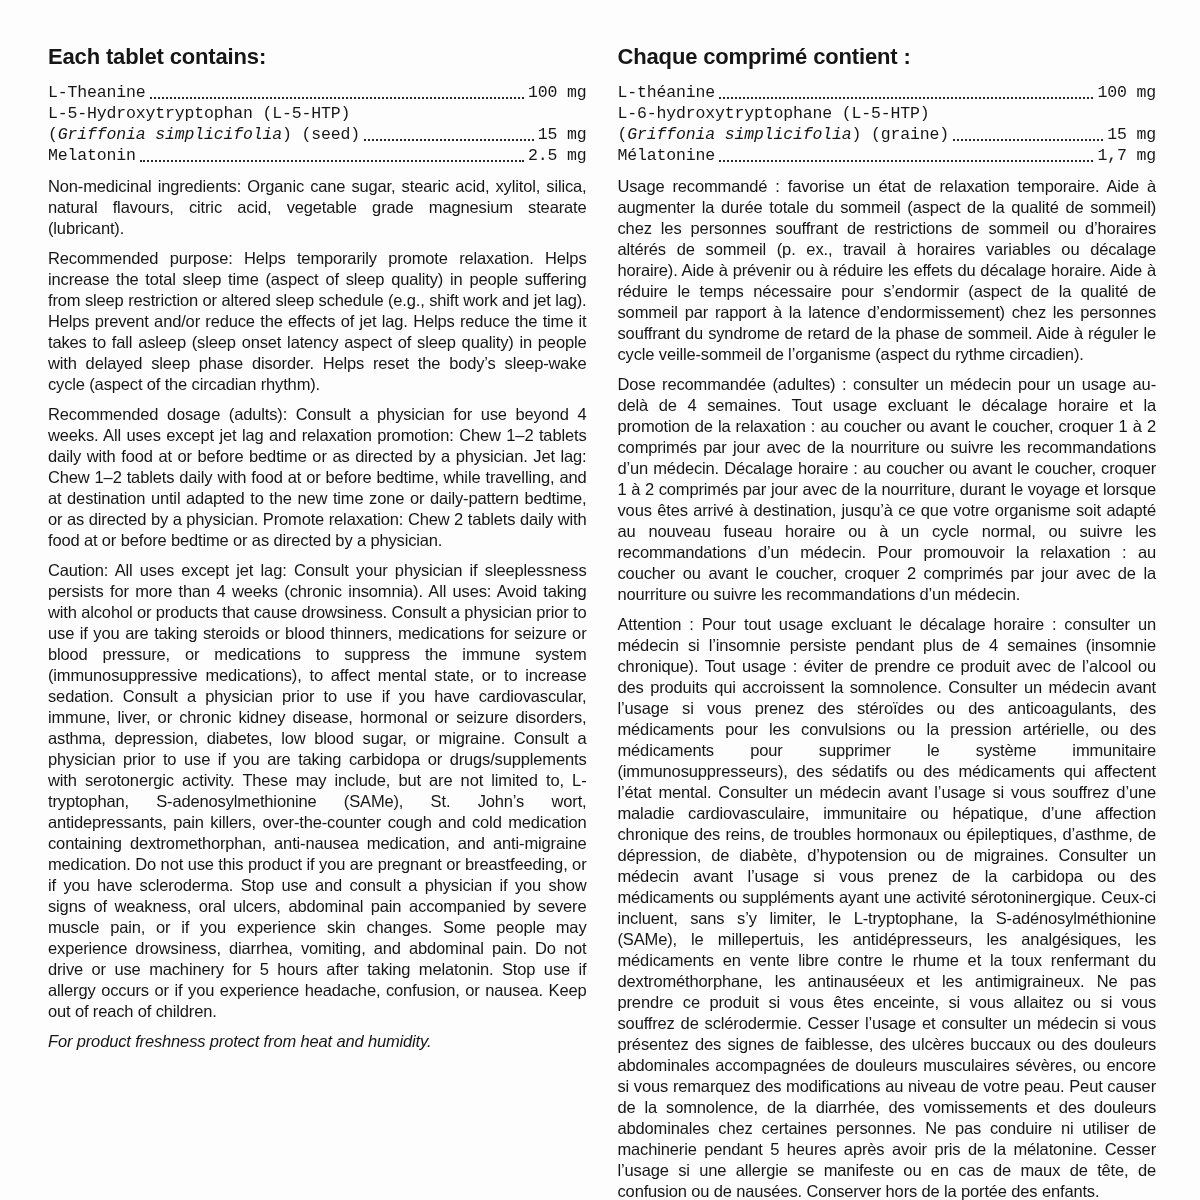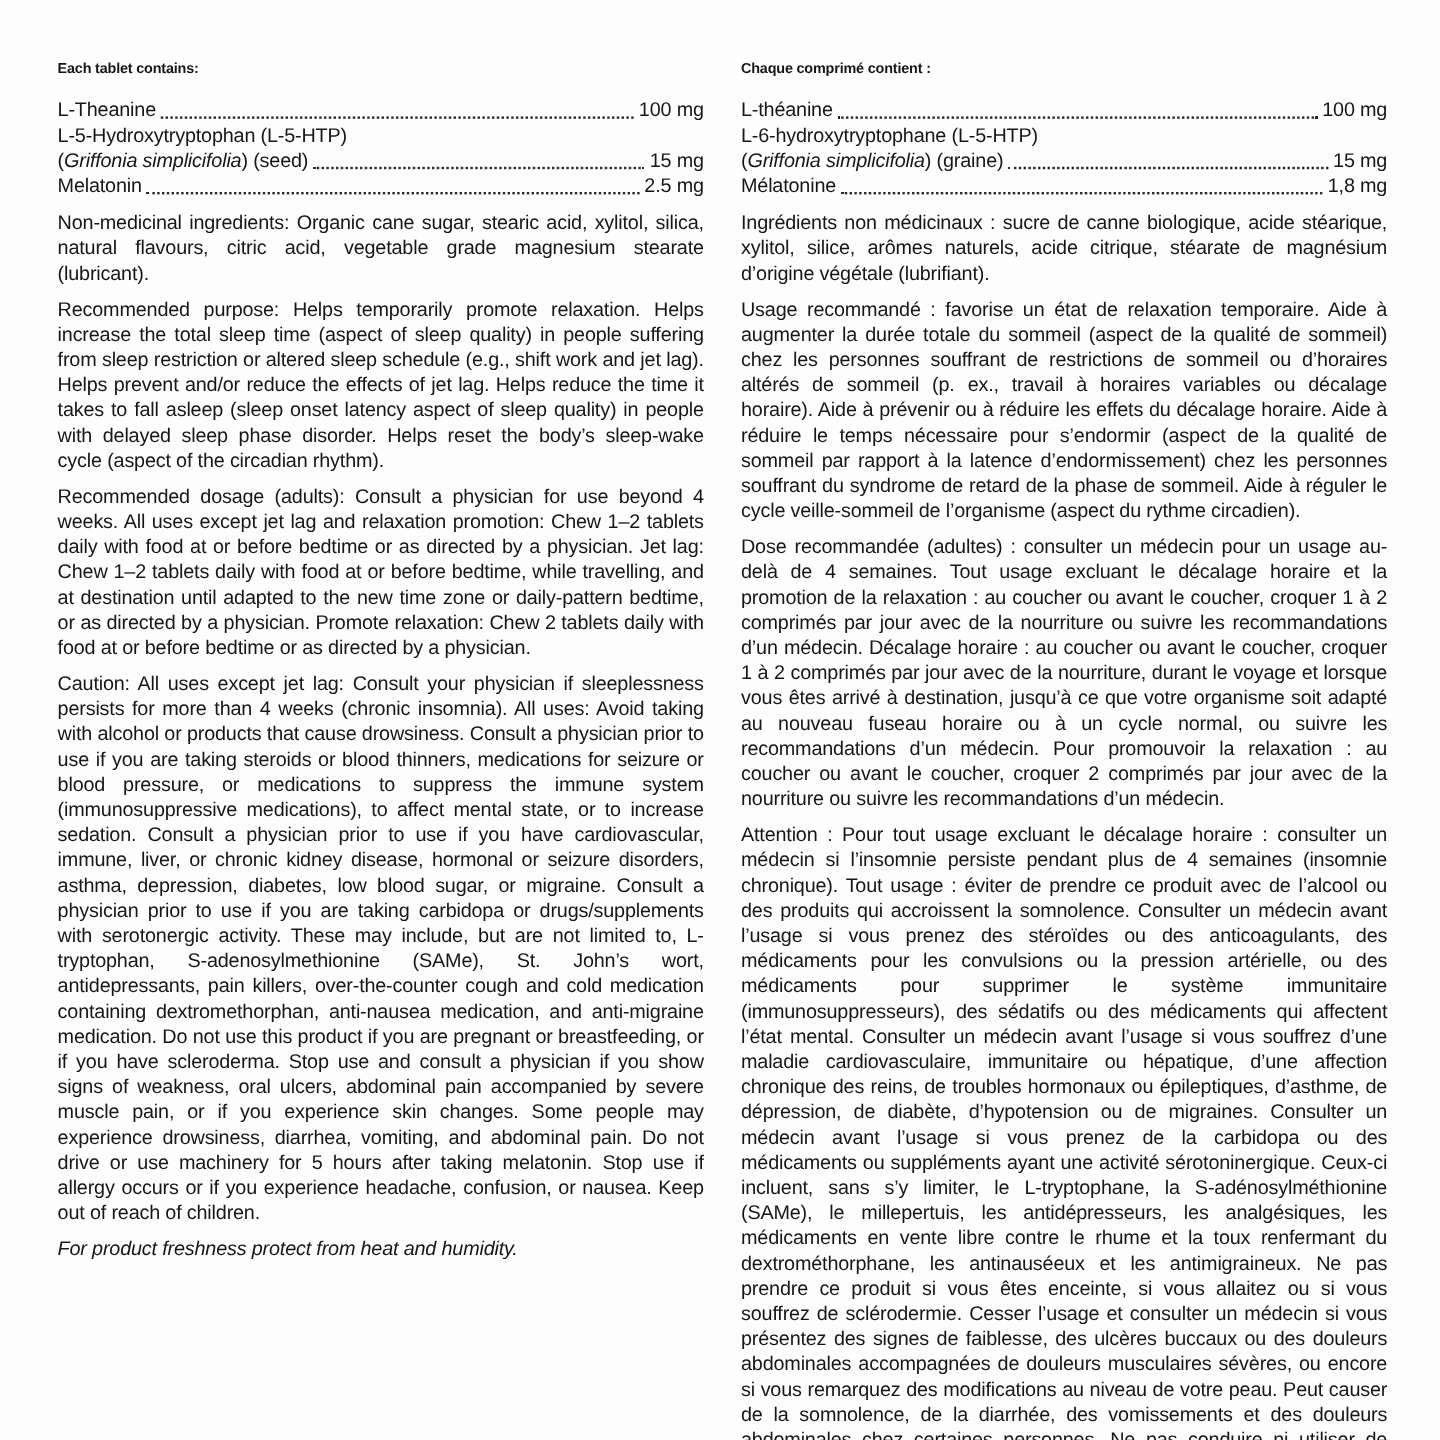--- a/index.html
+++ b/index.html
@@ -23,26 +23,26 @@
   }
   .col {
     width: 540px;
     font-size: 16.5px;
     line-height: 21px;
     text-align: justify;
     letter-spacing: -0.15px;
   }
   .contains-title {
     font-weight: bold;
-    font-size: 12px;
+    font-size: 22px;
     line-height: 22px;
     margin: 0 0 3px 0;
     text-align: left;
   }
-  .ing-list { margin: 14px 0 10px 0; }
+  .ing-list { margin: 14px 0 10px 0; font-family: Liberation Mono, monospace; }
   .ing-row {
     display: flex;
     align-items: flex-end;
     line-height: 21px;
   }
   .ing-name { white-space: nowrap; }
   .leader {
     flex: 1 1 auto;
     min-width: 12px;
     border-bottom: 2px dotted #2a2a2a;
@@ -108,24 +108,23 @@
           <span class="ing-name"><span>L-6-hydroxytryptophane (L-5-HTP)</span></span>
         </div>
         <div class="ing-row">
           <span class="ing-name"><span>(</span><span class="i">Griffonia simplicifolia</span><span>) (graine)</span></span>
           <span class="leader"></span>
           <span class="ing-amt">15 mg</span>
         </div>
         <div class="ing-row">
           <span class="ing-name"><span>Mélatonine</span></span>
           <span class="leader"></span>
-          <span class="ing-amt">1,8 mg</span>
+          <span class="ing-amt">1,7 mg</span>
         </div>
       </div>
     <div class="paras">
-        <p><span class="b">Ingrédients non médicinaux : </span><span>sucre de canne biologique, acide stéarique, xylitol, silice, arômes naturels, acide citrique, stéarate de magnésium d’origine végétale (lubrifiant).</span></p>
         <p><span class="b">Usage recommandé : </span><span>favorise un état de relaxation temporaire. Aide à augmenter la durée totale du sommeil (aspect de la qualité de sommeil) chez les personnes souffrant de restrictions de sommeil ou d’horaires altérés de sommeil (p. ex., travail à horaires variables ou décalage horaire). Aide à prévenir ou à réduire les effets du décalage horaire. Aide à réduire le temps nécessaire pour s’endormir (aspect de la qualité de sommeil par rapport à la latence d’endormissement) chez les personnes souffrant du syndrome de retard de la phase de sommeil. Aide à réguler le cycle veille-sommeil de l’organisme (aspect du rythme circadien).</span></p>
         <p><span class="b">Dose recommandée (adultes) : </span><span>consulter un médecin pour un usage au-delà de 4 semaines. </span><span class="b">Tout usage excluant le décalage horaire et la promotion de la relaxation : </span><span>au coucher ou avant le coucher, croquer 1 à 2 comprimés par jour avec de la nourriture ou suivre les recommandations d’un médecin. </span><span class="b">Décalage horaire : </span><span>au coucher ou avant le coucher, croquer 1 à 2 comprimés par jour avec de la nourriture, durant le voyage et lorsque vous êtes arrivé à destination, jusqu’à ce que votre organisme soit adapté au nouveau fuseau horaire ou à un cycle normal, ou suivre les recommandations d’un médecin. </span><span class="b">Pour promouvoir la relaxation : </span><span>au coucher ou avant le coucher, croquer 2 comprimés par jour avec de la nourriture ou suivre les recommandations d’un médecin.</span></p>
         <p><span class="b">Attention : Pour tout usage excluant le décalage horaire : </span><span>consulter un médecin si l’insomnie persiste pendant plus de 4 semaines (insomnie chronique). </span><span class="b">Tout usage : </span><span>éviter de prendre ce produit avec de l’alcool ou des produits qui accroissent la somnolence. Consulter un médecin avant l’usage si vous prenez des stéroïdes ou des anticoagulants, des médicaments pour les convulsions ou la pression artérielle, ou des médicaments pour supprimer le système immunitaire (immunosuppresseurs), des sédatifs ou des médicaments qui affectent l’état mental. Consulter un médecin avant l’usage si vous souffrez d’une maladie cardiovasculaire, immunitaire ou hépatique, d’une affection chronique des reins, de troubles hormonaux ou épileptiques, d’asthme, de dépression, de diabète, d’hypotension ou de migraines. Consulter un médecin avant l’usage si vous prenez de la carbidopa ou des médicaments ou suppléments ayant une activité sérotoninergique. Ceux-ci incluent, sans s’y limiter, le L-tryptophane, la S-adénosylméthionine (SAMe), le millepertuis, les antidépresseurs, les analgésiques, les médicaments en vente libre contre le rhume et la toux renfermant du dextrométhorphane, les antinauséeux et les antimigraineux. Ne pas prendre ce produit si vous êtes enceinte, si vous allaitez ou si vous souffrez de sclérodermie. Cesser l’usage et consulter un médecin si vous présentez des signes de faiblesse, des ulcères buccaux ou des douleurs abdominales accompagnées de douleurs musculaires sévères, ou encore si vous remarquez des modifications au niveau de votre peau. Peut causer de la somnolence, de la diarrhée, des vomissements et des douleurs abdominales chez certaines personnes. Ne pas conduire ni utiliser de machinerie pendant 5 heures après avoir pris de la mélatonine. Cesser l’usage si une allergie se manifeste ou en cas de maux de tête, de confusion ou de nausées. Conserver hors de la portée des enfants.</span></p>
       </div>
   </div>
 
 </div>
 
 </body></html>

